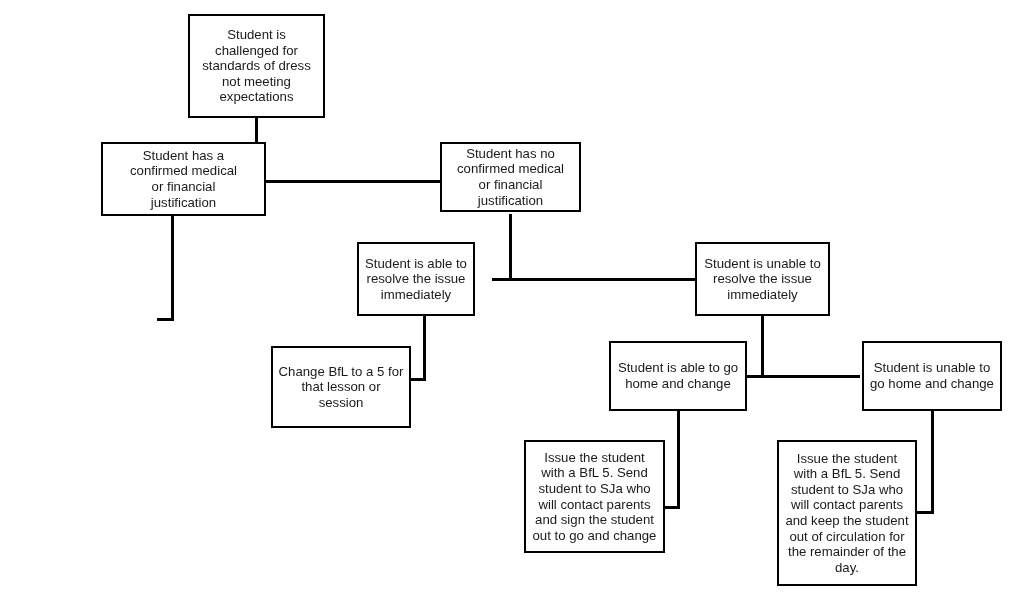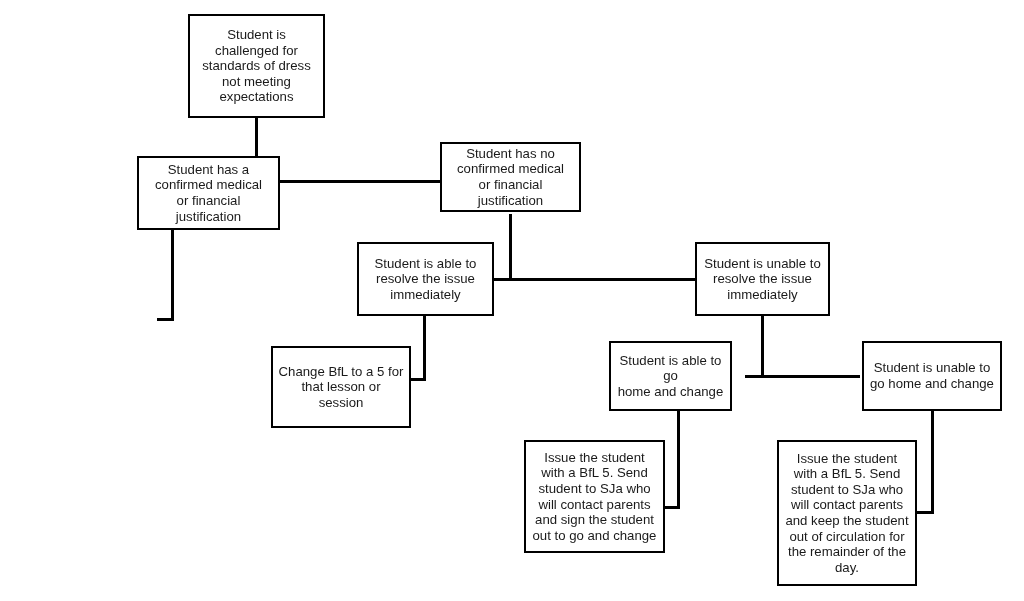--- a/index.html
+++ b/index.html
@@ -73,54 +73,54 @@
   <div class="edge h" style="left:916px; top:511px; width:18px;"></div>
 
   <div class="node fs13" style="left:188px; top:14px; width:137px; height:104px;">
     <span class="label">Student is
 challenged for
 standards of dress
 not meeting
 expectations</span>
   </div>
 
-  <div class="node fs13" style="left:101px; top:156px; width:143px; height:74px;margin-left:36px;">
+  <div class="node fs13" style="left:101px; top:142px; width:165px; height:74px;">
     <span class="label">Student has a
 confirmed medical
 or financial
 justification</span>
   </div>
 
   <div class="node fs13" style="left:440px; top:142px; width:141px; height:70px;">
     <span class="label">Student has no
 confirmed medical
 or financial
 justification</span>
   </div>
 
 
-  <div class="node fs13" style="left:357px; top:242px; width:137px; height:74px;">
+  <div class="node fs13" style="left:357px; top:242px; width:118px; height:74px;">
     <span class="label">Student is able to
 resolve the issue
 immediately</span>
   </div>
 
   <div class="node fs13" style="left:695px; top:242px; width:135px; height:74px;">
     <span class="label">Student is unable to
 resolve the issue
 immediately</span>
   </div>
 
   <div class="node fs13" style="left:271px; top:346px; width:140px; height:82px;">
     <span class="label">Change BfL to a 5 for
 that lesson or
 session</span>
   </div>
 
-  <div class="node fs13" style="left:609px; top:341px; width:123px; height:70px;">
+  <div class="node fs13" style="left:609px; top:341px; width:138px; height:70px;">
     <span class="label">Student is able to go
 home and change</span>
   </div>
 
   <div class="node fs13" style="left:862px; top:341px; width:140px; height:70px;">
     <span class="label">Student is unable to
 go home and change</span>
   </div>
 
   <div class="node fs13" style="left:524px; top:440px; width:141px; height:113px;">

